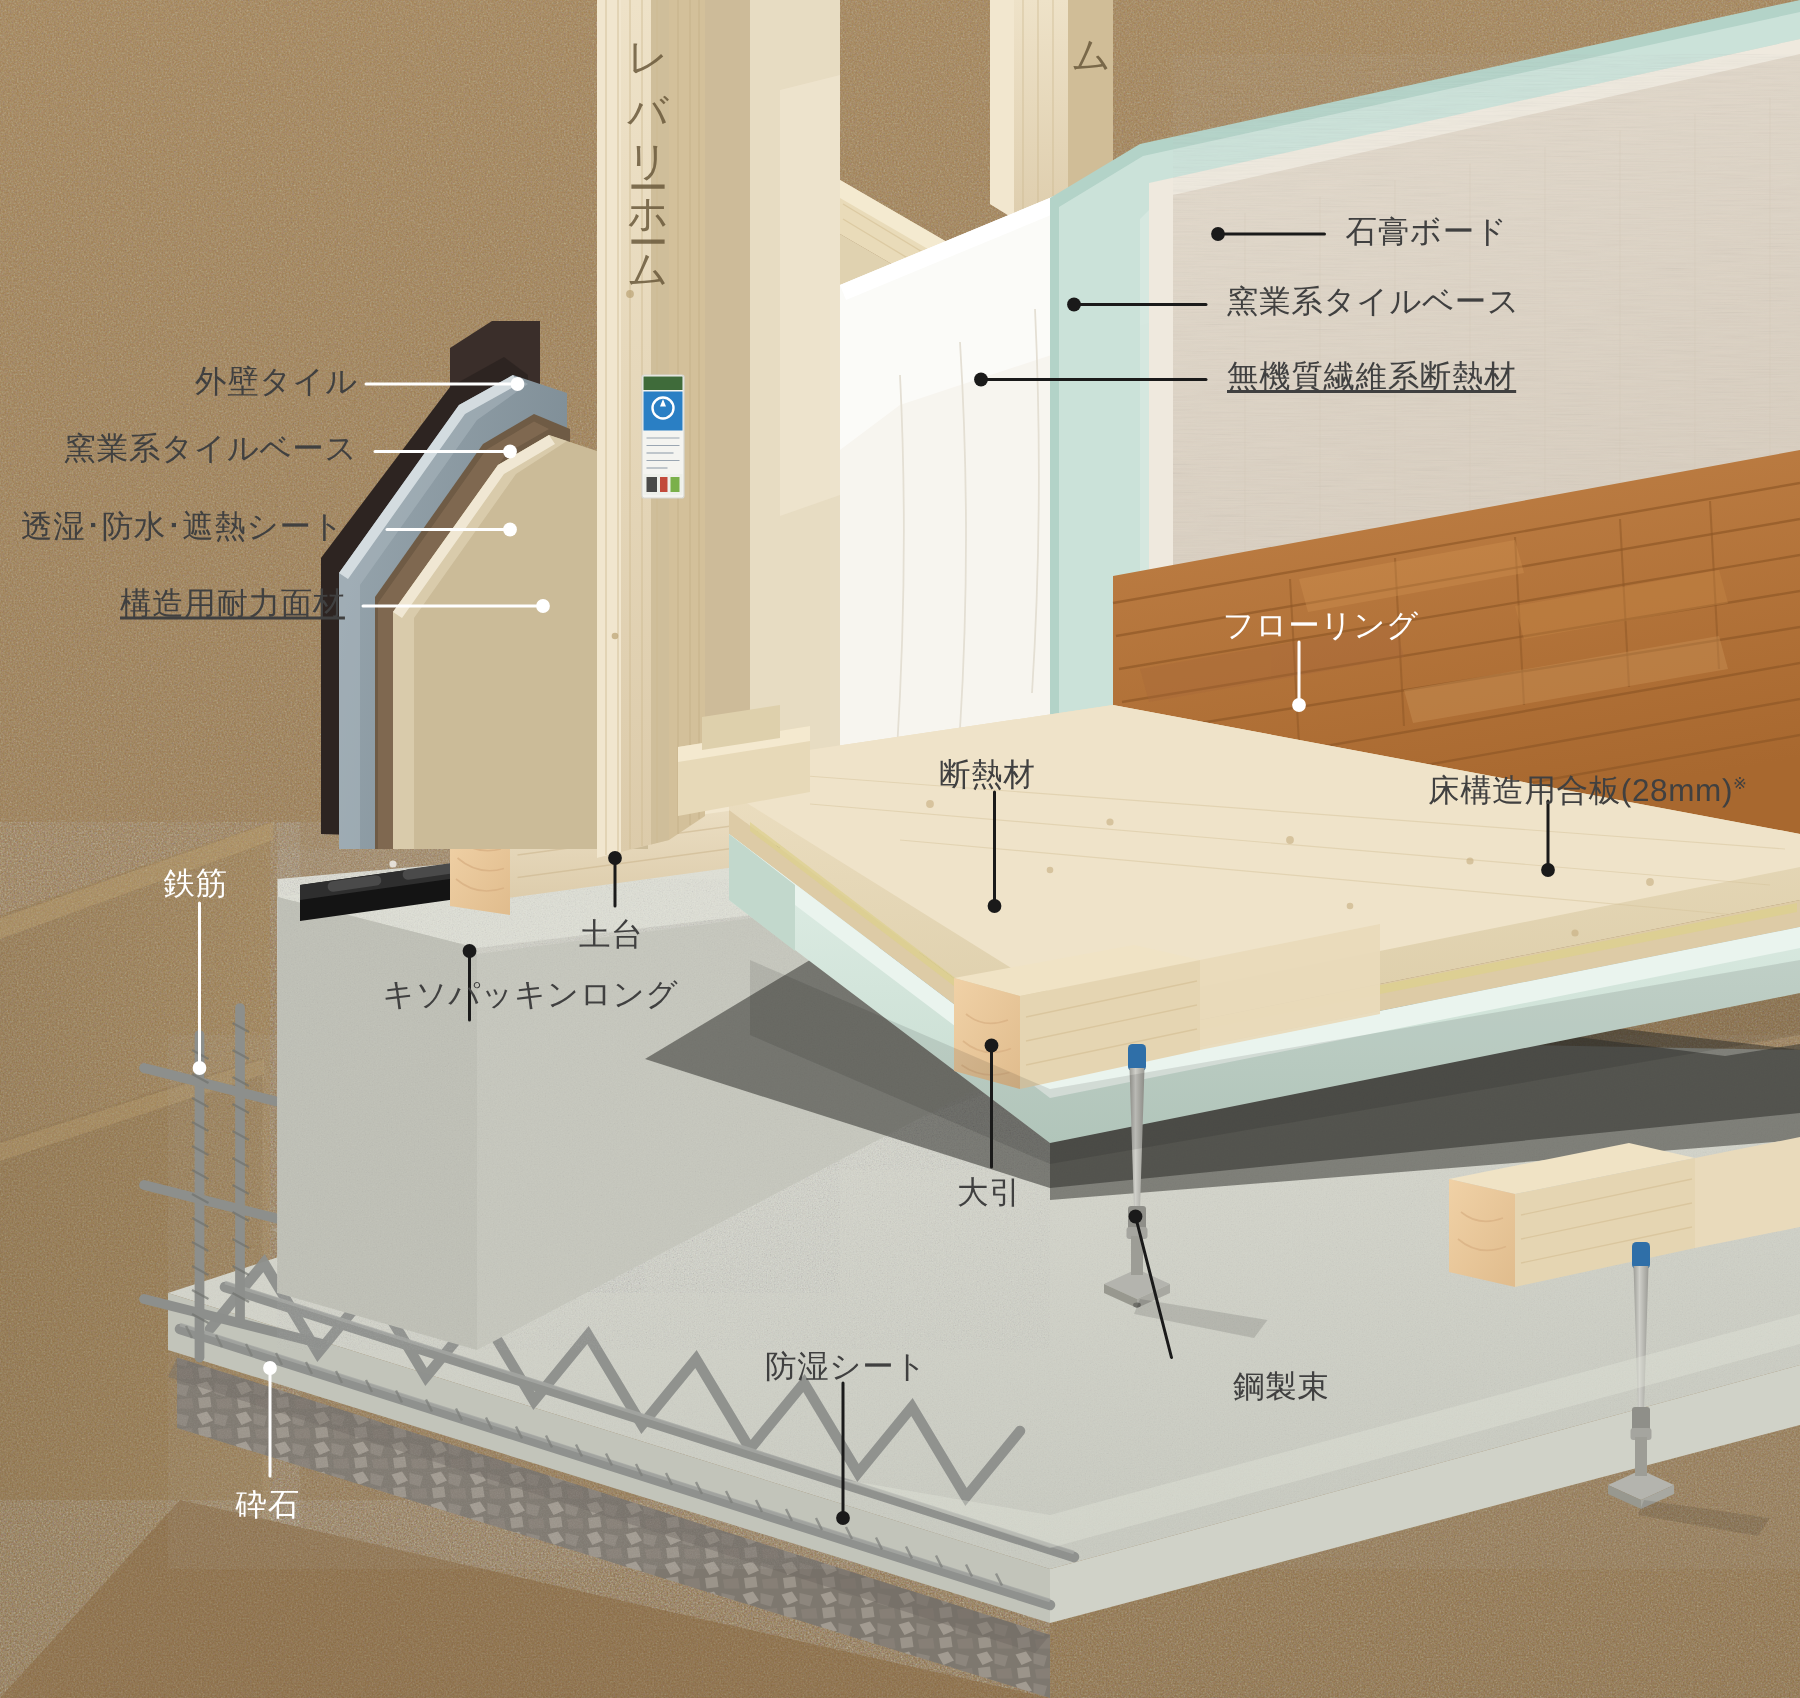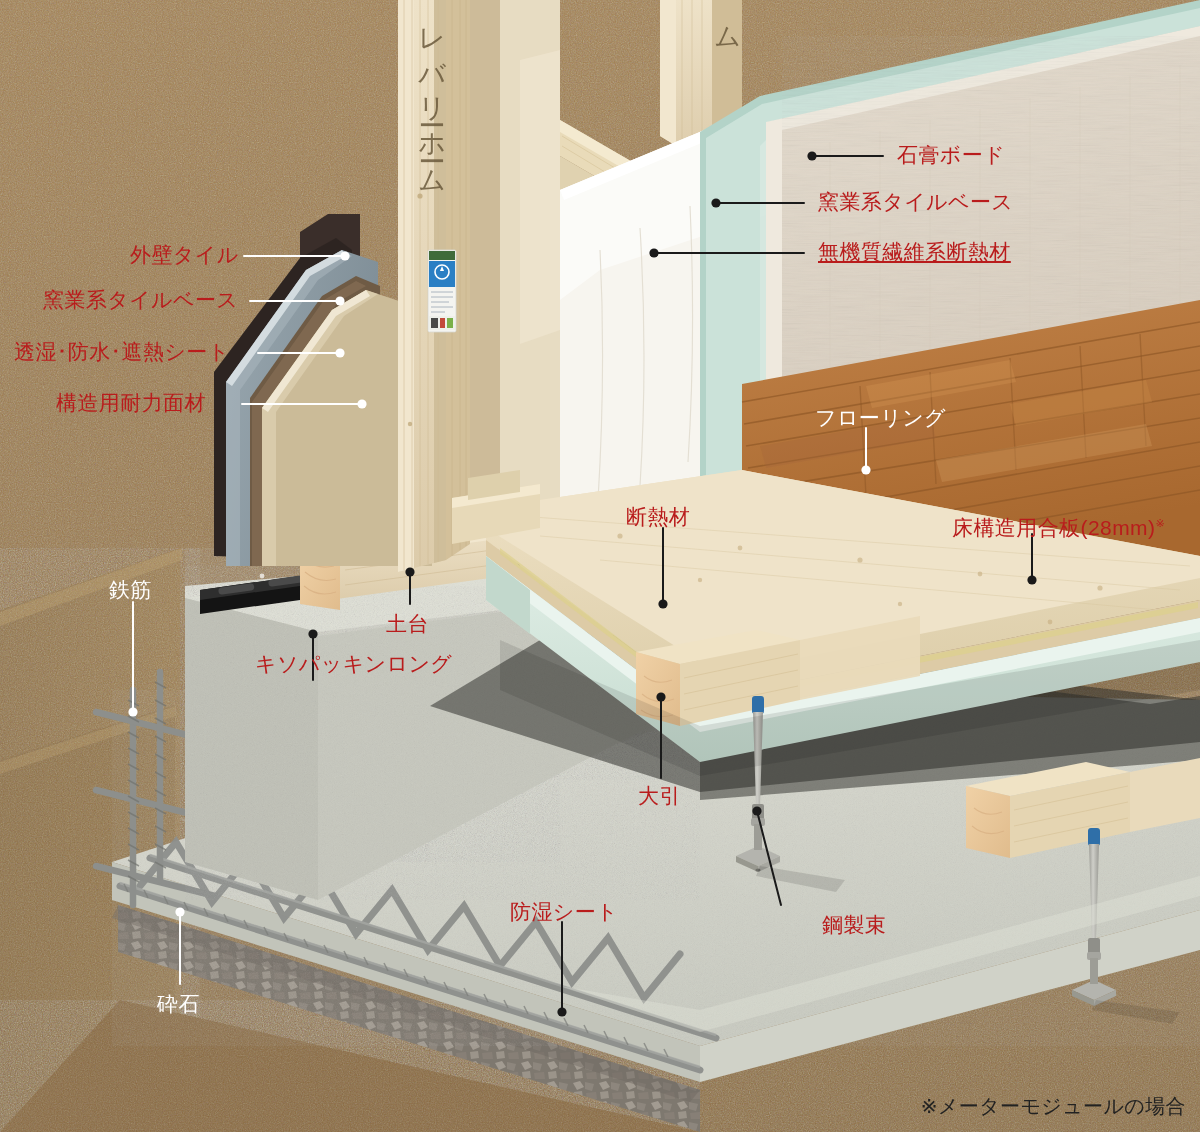--- a/index.html
+++ b/index.html
@@ -19,21 +19,21 @@
 
   
   .lbl{
     position:absolute;
     font-size:21px;
     letter-spacing:.02em;
     white-space:nowrap;
     line-height:1.1;
     font-family:"Liberation Sans","DejaVu Sans",sans-serif;
   }
-  .lbl.dark{color:#b91c1c;}
+  .lbl.dark{color:#404040;}
   .lbl.light{color:#ffffff;}
   .sup{font-size:11px;vertical-align:super;}
 
   .footnote{
     position:absolute;
     right:14px;bottom:12px;
     font-size:20px;
     color:#222;
     letter-spacing:.02em;
     white-space:nowrap;
@@ -562,31 +562,30 @@
         <circle cx="562" cy="1012" r="4.6" fill="#1a1a1a"></circle>
         <polyline points="180,984 180,912" fill="none" stroke="#ffffff" stroke-width="2"></polyline>
         <circle cx="180" cy="912" r="4.6" fill="#ffffff"></circle>
       </g>
   </svg>
 
   <div id="label-layer">
       <div class="lbl dark" style="left: 130px; top: 243px;"><span>外壁タイル</span></div>
       <div class="lbl dark" style="left: 43px; top: 288px;"><span>窯業系タイルベース</span></div>
       <div class="lbl dark" style="left: 14px; top: 340px;"><span>透湿･防水･遮熱シート</span></div>
-      <div class="lbl dark" style="left: 56px; top: 391px;"><span>構造用耐力面材</span></div>
+      <div class="lbl dark" style="left: 80px; top: 391px; text-decoration: underline;"><span>構造用耐力面材</span></div>
       <div class="lbl dark" style="left: 897px; top: 143px;"><span>石膏ボード</span></div>
       <div class="lbl dark" style="left: 818px; top: 190px;"><span>窯業系タイルベース</span></div>
       <div class="lbl dark" style="left: 818px; top: 240px; text-decoration: underline;"><span>無機質繊維系断熱材</span></div>
       <div class="lbl light" style="left: 815px; top: 406px;"><span>フローリング</span></div>
       <div class="lbl dark" style="left: 952px; top: 516px;"><span>床構造用合板(28mm)</span><span class="sup">※</span></div>
       <div class="lbl dark" style="left: 626px; top: 505px;"><span>断熱材</span></div>
       <div class="lbl dark" style="left: 638px; top: 784px;"><span>大引</span></div>
       <div class="lbl dark" style="left: 784px; top: 913px; margin-left: 38px;"><span>鋼製束</span></div>
       <div class="lbl light" style="left: 109px; top: 578px;"><span>鉄筋</span></div>
       <div class="lbl dark" style="left: 386px; top: 612px;"><span>土台</span></div>
       <div class="lbl dark" style="left: 255px; top: 652px;"><span>キソパッキンロング</span></div>
       <div class="lbl dark" style="left: 510px; top: 900px;"><span>防湿シート</span></div>
       <div class="lbl light" style="left: 157px; top: 992px;"><span>砕石</span></div>
     </div>
 
-  <div class="footnote">※メーターモジュールの場合</div>
 
 </div>
 
 </body></html>

